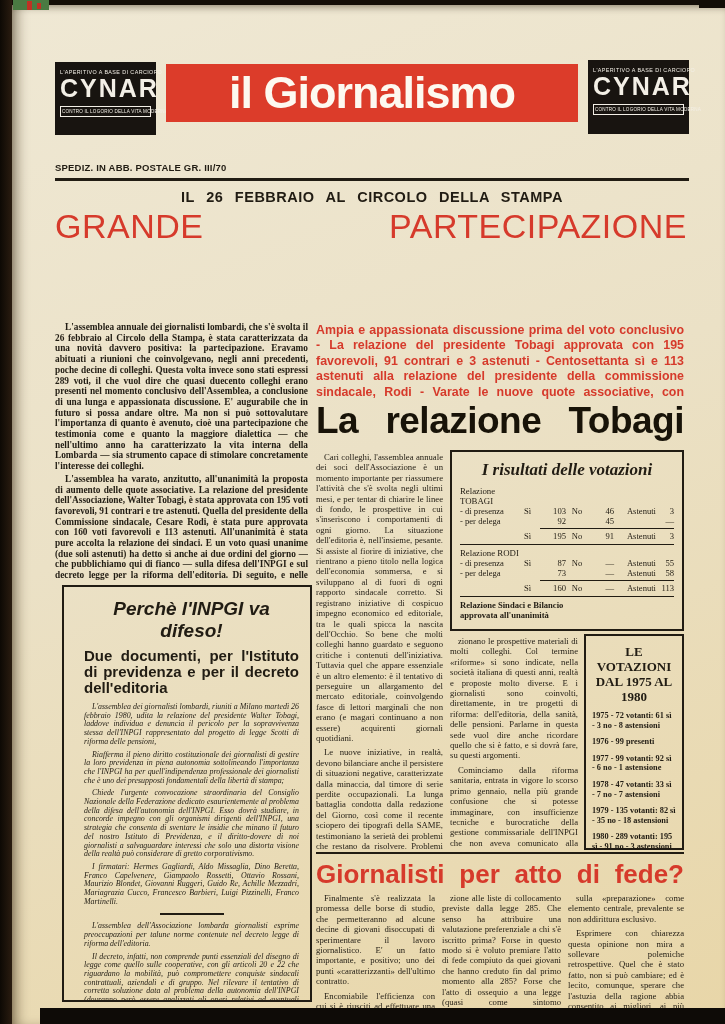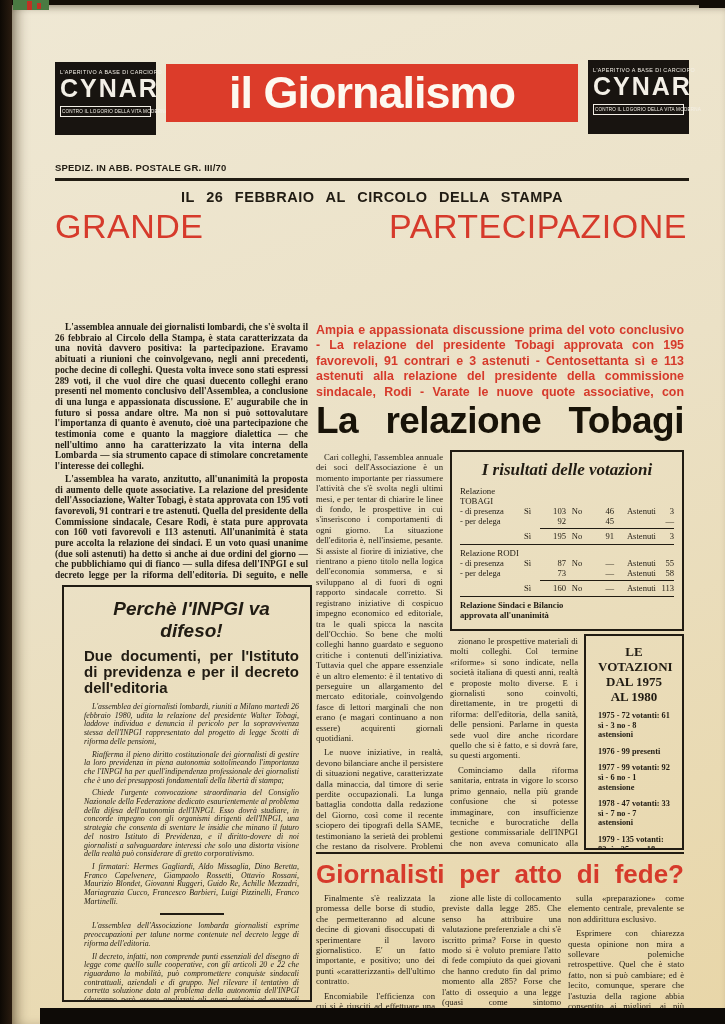--- a/index.html
+++ b/index.html
@@ -53,21 +53,21 @@
   .vbox-title{font-weight:bold;font-style:italic;font-size:17px;text-align:center;margin:2px 0 6px;}
   .vrow{display:grid;grid-template-columns:1fr 16px 26px 22px 26px 42px 18px;font-weight:normal;font-size:8.6px;line-height:10px;}
   .vrow .num{text-align:right;}
   .vrow.hdr{font-size:8.8px;margin-top:3px;}
   .vrule-part{border-top:1px solid var(--ink);margin:2px 0 2px 80px;}
   .vrule-full{border-top:1px solid var(--ink);margin:3px 0;}
   .vnote{font-weight:bold;font-size:8.6px;line-height:10px;margin:3px 0 0;}
   .preline{white-space:pre-line;}
 
   
-  .ybox{border:2px solid var(--ink);padding:6px 12px;overflow:hidden;}
+  .ybox{border:2px solid var(--ink);padding:6px 6px;overflow:hidden;}
   .ybox-title{font-weight:bold;font-size:13px;text-align:center;line-height:15px;margin:2px 0 7px;}
   .yentry{font-weight:bold;font-size:8.3px;line-height:9.6px;margin:0 0 7px;}
 
   
   .ibox{border:2px solid var(--ink);padding:9px 11px;overflow:hidden;}
   .ibox-title{font-family:"Liberation Sans",sans-serif;font-weight:bold;font-style:italic;font-size:19px;text-align:center;margin:2px 0 6px;}
   .ibox-sub{font-family:"Liberation Sans",sans-serif;font-weight:bold;font-size:15px;line-height:16px;text-align:justify;text-align-last:justify;margin:0 0 7px;}
   .ibox p{font-style:italic;font-size:7.9px;line-height:8.7px;text-align:justify;margin:0 0 4px;text-indent:8px;}
   .idivider{width:64px;height:2px;background:var(--ink);margin:7px auto;}
 </style>

